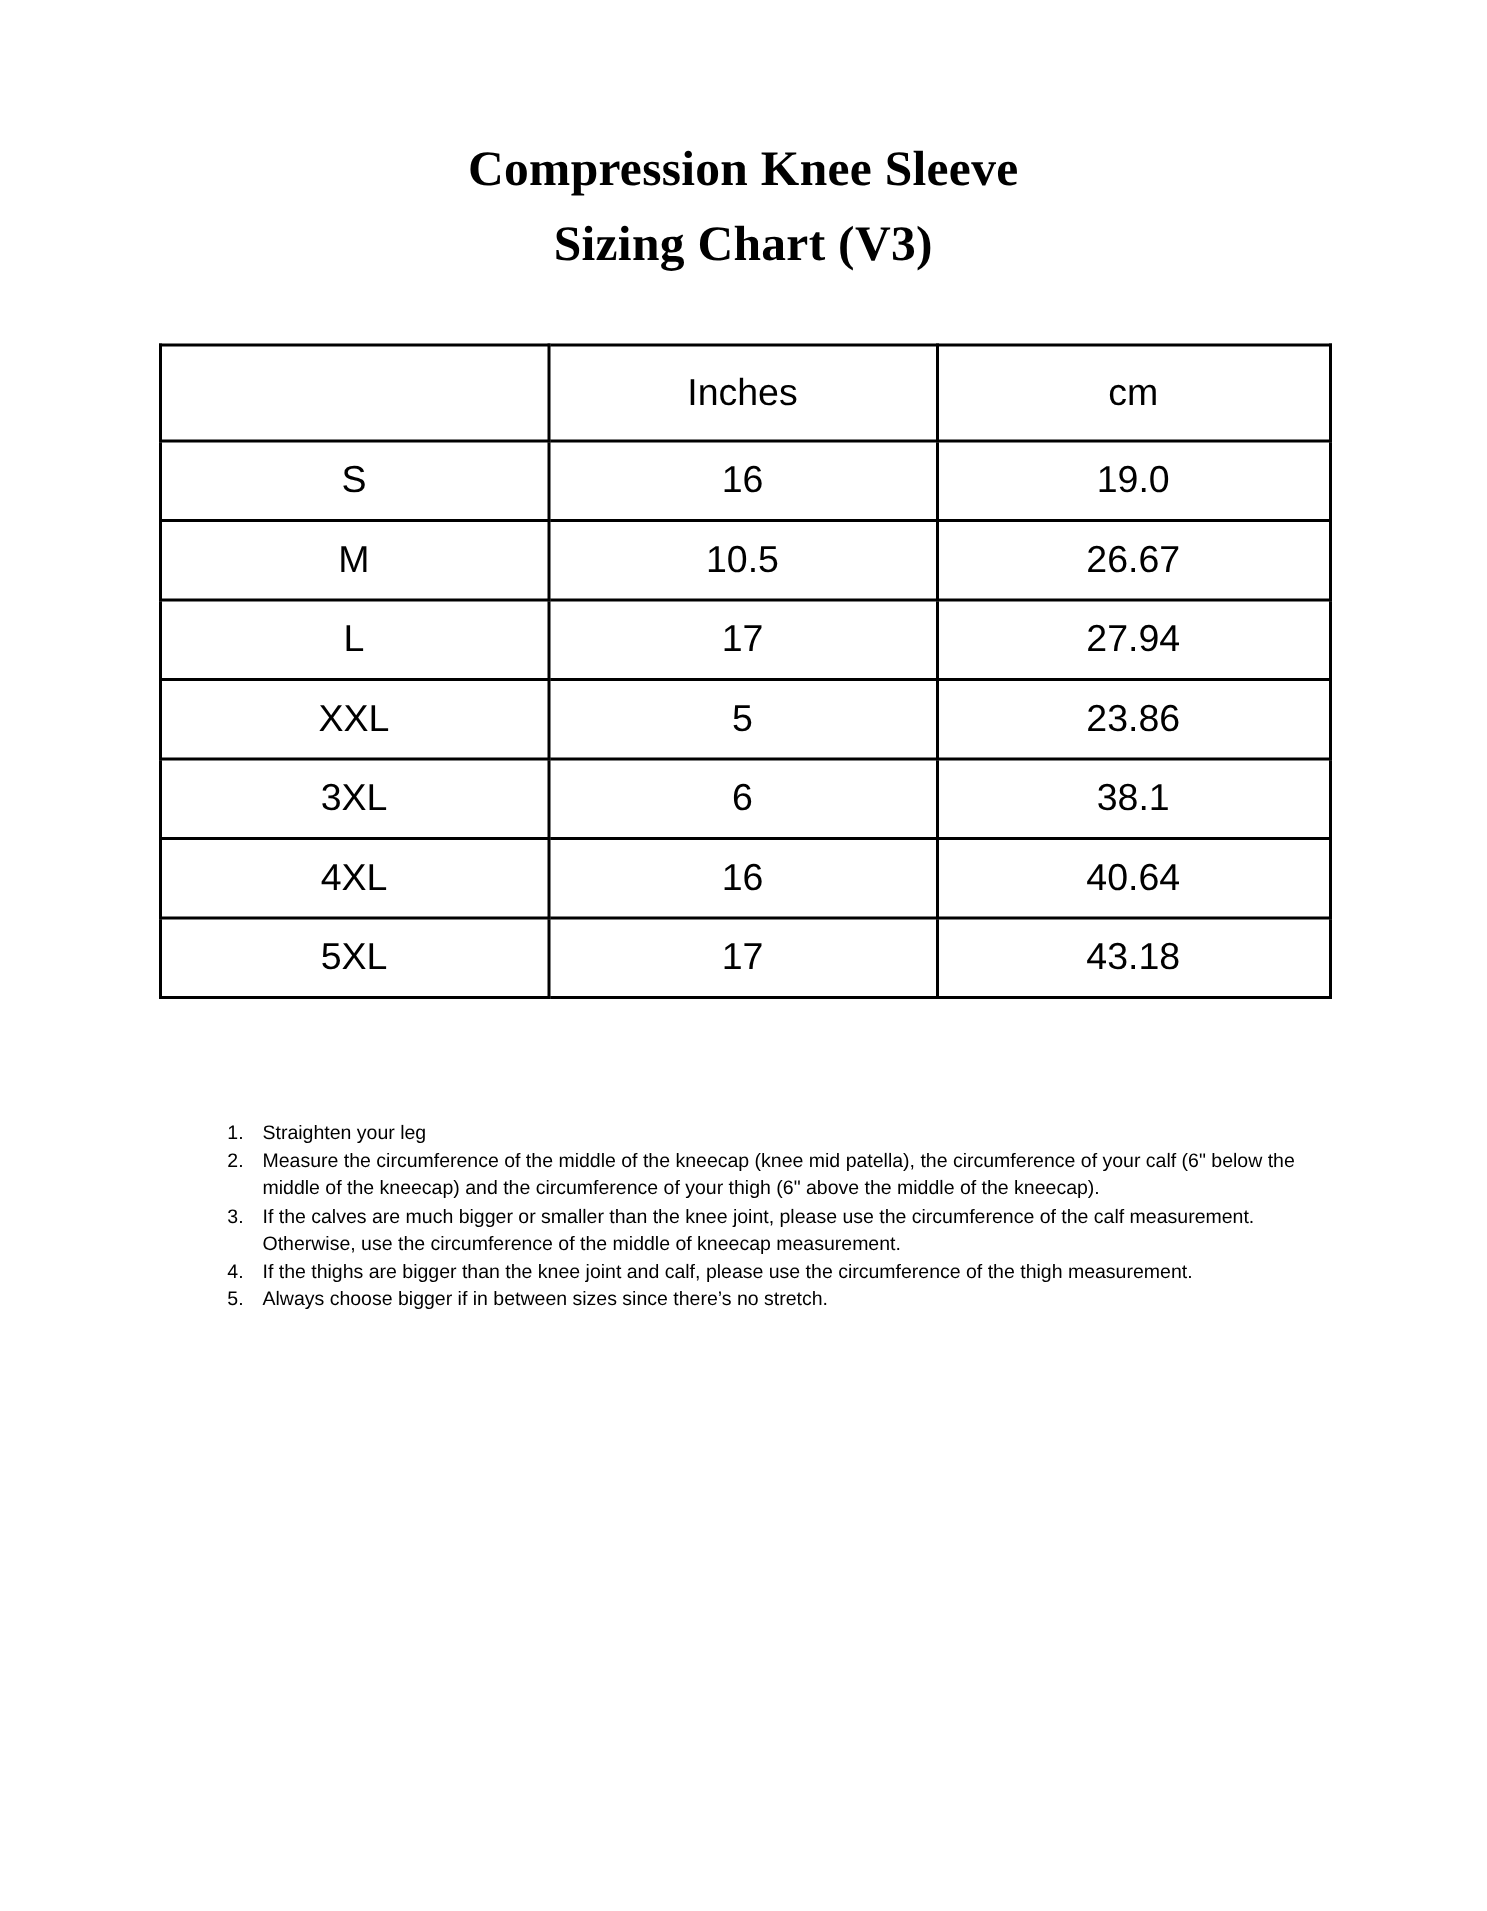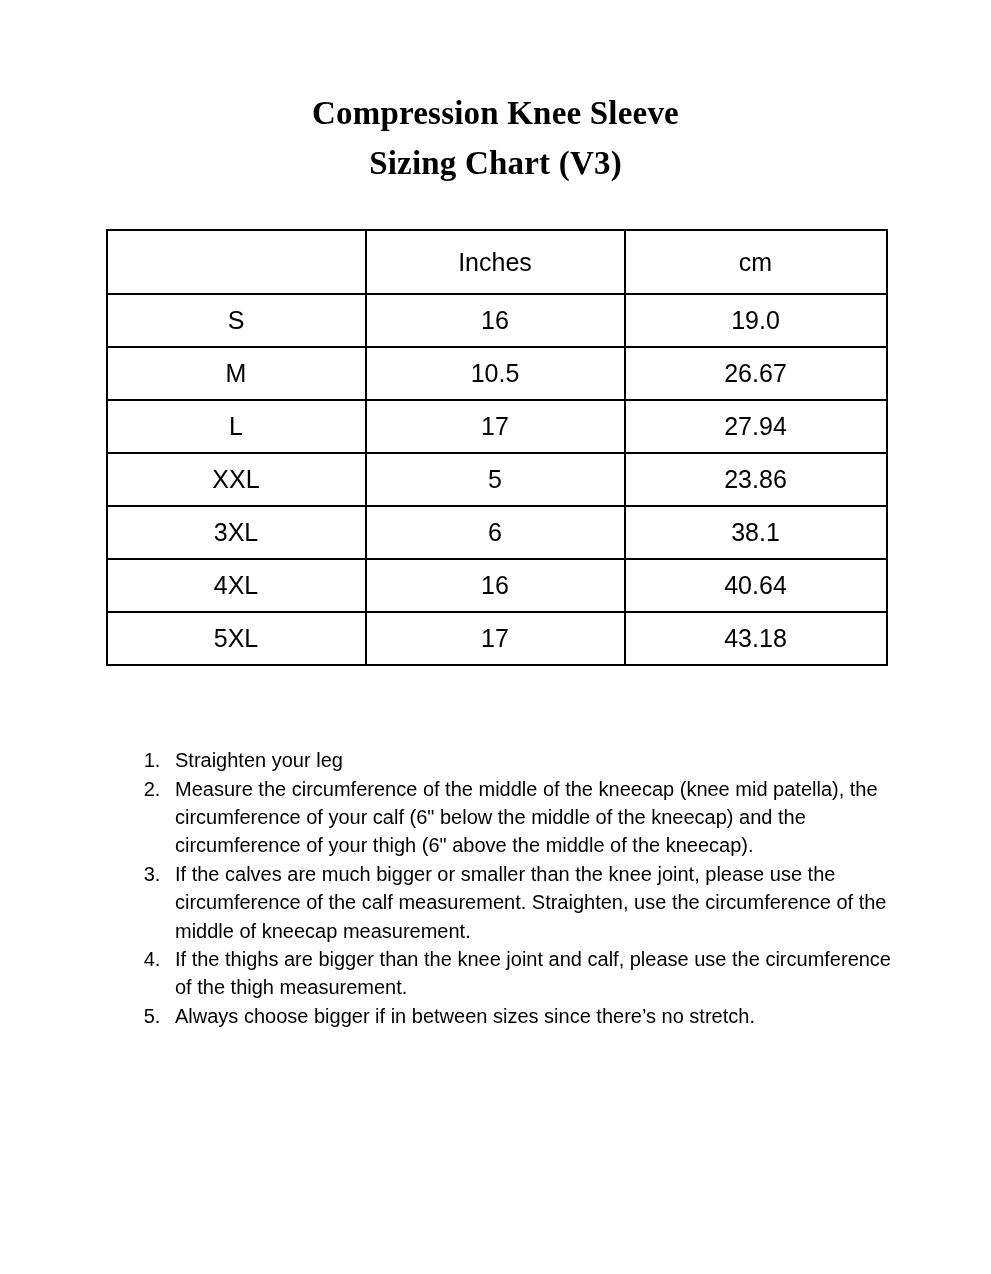--- a/index.html
+++ b/index.html
@@ -60,21 +60,21 @@
   table.sizing thead td {
     height: 62px;
   }
   .notes {
     margin: 80px 0 0 0;
     padding: 0 100px 0 136px;
   }
   ol.notes-list {
     margin: 0;
     padding-left: 30px;
-    font-size: 20px;
+    font-size: 13px;
     line-height: 1.42;
   }
   ol.notes-list li {
     margin-bottom: 0px;
     padding-left: 9px;
   }
 </style>
 </head>
 <body>
 
@@ -136,19 +136,19 @@
           <td>43.18</td>
         </tr>
       </tbody>
     </table>
   </div>
 
   <div class="notes">
     <ol class="notes-list">
       <li>Straighten your leg</li>
       <li>Measure the circumference of the middle of the kneecap (knee mid patella), the circumference of your calf (6" below the middle of the kneecap) and the circumference of your thigh (6" above the middle of the kneecap).</li>
-      <li>If the calves are much bigger or smaller than the knee joint, please use the circumference of the calf measurement. Straighten, use the circumference of the middle of kneecap measurement.</li>
+      <li>If the calves are much bigger or smaller than the knee joint, please use the circumference of the calf measurement. Otherwise, use the circumference of the middle of kneecap measurement.</li>
       <li>If the thighs are bigger than the knee joint and calf, please use the circumference of the thigh measurement.</li>
       <li>Always choose bigger if in between sizes since there’s no stretch.</li>
     </ol>
   </div>
 
 </div>
 
 </body></html>

